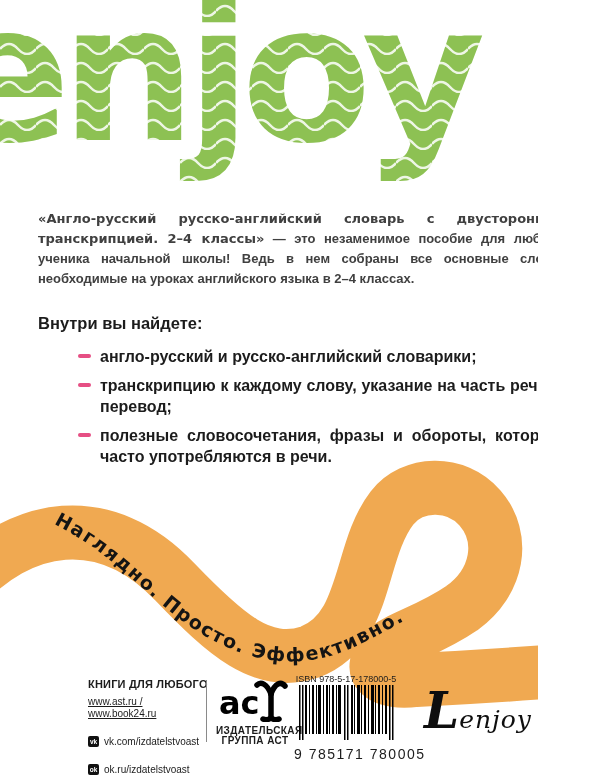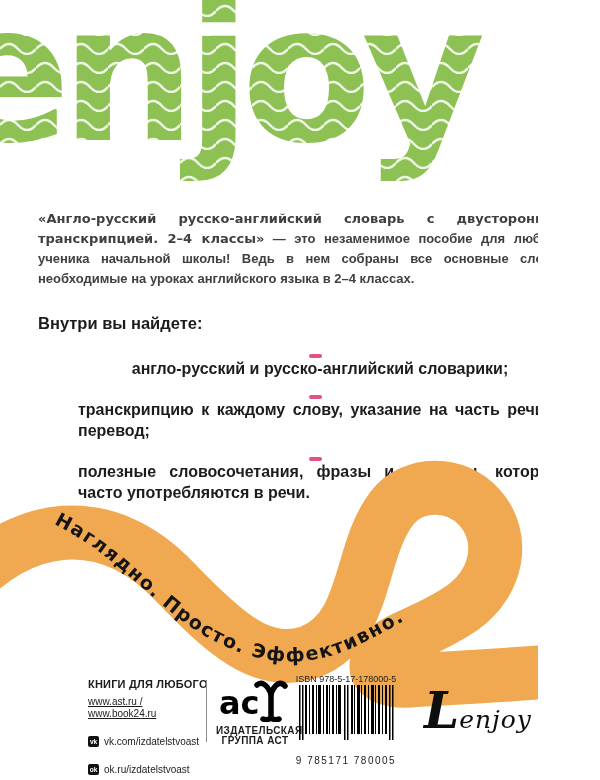--- a/index.html
+++ b/index.html
@@ -5,38 +5,38 @@
   html,body{margin:0;padding:0;background:#fff;}
   .page{position:relative;width:538px;height:780px;background:#ffffff;overflow:hidden;
         font-family:"Liberation Sans",sans-serif;color:#1c1c1c;}
   .enjoy-svg{position:absolute;top:-2px;left:0;}
   .intro{position:absolute;left:38px;top:196px;width:524px;font-size:13px;line-height:20px;
          text-align:justify;color:#404040;}
   .intro .t{font-family:"DejaVu Sans",sans-serif;font-weight:bold;}
   .intro .b{font-family:"Liberation Sans",sans-serif;font-weight:bold;}
   .list-head{position:absolute;left:38px;top:314px;font-size:16.5px;font-weight:bold;}
   .list{position:absolute;left:78px;top:346px;width:484px;}
-  .li{display:flex;align-items:center;margin-bottom:8px;flex-direction:column;}
+  .li{display:flex;align-items:flex-start;margin-bottom:8px;}
   .dash{flex:none;width:13px;height:4px;border-radius:2px;background:#e64f84;margin:8px 9px 0 0;}
   .li-text{flex:1;font-size:16px;line-height:21px;font-weight:bold;text-align:justify;}
   .ribbon-svg{position:absolute;left:0;top:0;}
   .footer{position:absolute;left:0;top:672px;width:600px;height:108px;}
   .social{position:absolute;left:88px;top:6px;width:124px;}
   .social .b1{font-size:11px;font-weight:bold;line-height:13.5px;letter-spacing:.2px;}
   .social .sites{font-size:10px;margin-top:4px;line-height:12px;text-decoration:underline;}
   .srow{display:flex;align-items:center;margin-top:16px;font-size:10px;line-height:12px;}
   .sq{flex:none;width:11px;height:11px;border-radius:2px;background:#111;color:#fff;
       font-size:6.5px;font-weight:bold;display:flex;align-items:center;justify-content:center;
       margin-right:5px;}
   .divider{position:absolute;left:206px;top:8px;width:1px;height:62px;background:#8a8a8a;}
   .ast{position:absolute;left:216px;top:4px;width:78px;text-align:center;}
   .ast .small{font-size:10px;font-weight:bold;letter-spacing:.4px;line-height:9.5px;}
   .barcode{position:absolute;left:294px;top:2px;width:104px;text-align:center;}
   .isbn{font-size:9px;line-height:11px;white-space:nowrap;}
-  .digits{font-size:10px;letter-spacing:1.5px;margin-top:9px;white-space:nowrap;}
+  .digits{font-size:14px;letter-spacing:1.5px;margin-top:0;white-space:nowrap;}
   .lingua{position:absolute;left:424px;top:14px;display:flex;align-items:baseline;
           font-family:"DejaVu Serif",serif;font-style:italic;color:#0e0e0e;}
   .lingua .L{font-size:50px;font-weight:bold;line-height:50px;}
   .lingua .rest{font-size:25px;letter-spacing:1px;}
   .watermark{position:absolute;left:542px;top:84px;font-size:11px;color:#c2c2c2;
              font-family:"DejaVu Sans Mono",monospace;letter-spacing:0;}
 </style>
 </head>
 <body>
 

